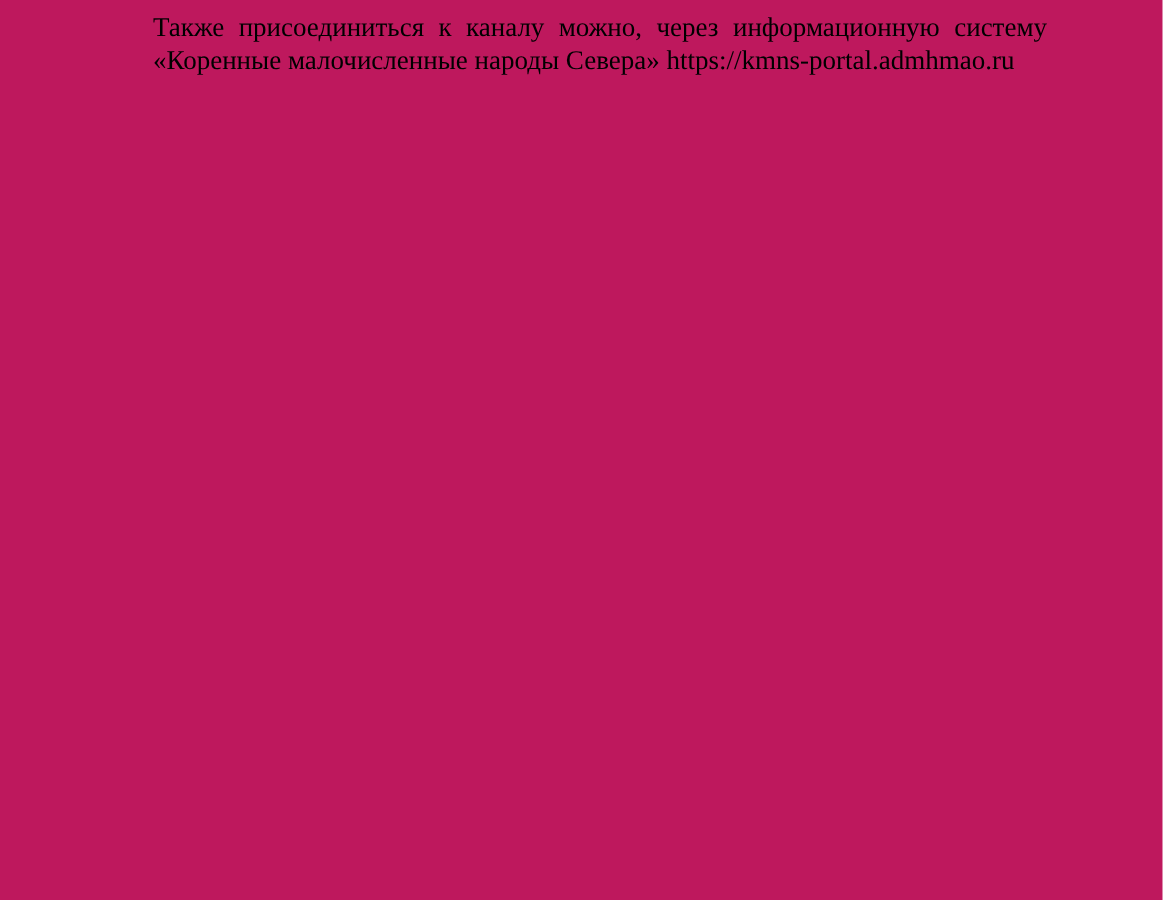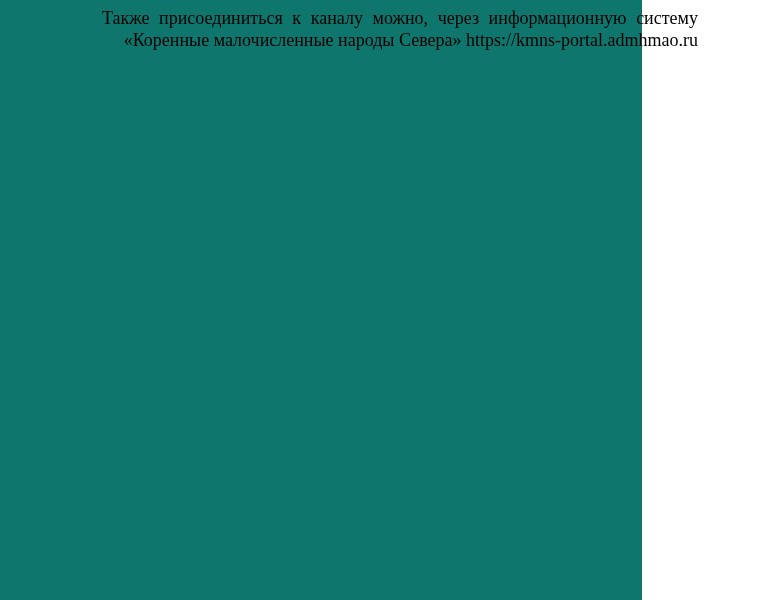--- a/index.html
+++ b/index.html
@@ -7,37 +7,37 @@
     padding: 0;
   }
   body {
     width: 780px;
     height: 600px;
     background: #ffffff;
     overflow: hidden;
   }
   .page {
     position: relative;
-    width: 642px;
+    width: 775px;
     height: 600px;
-    background: #0f766e;
+    background: #be185d;
   }
   .paragraph {
     position: absolute;
     left: 102px;
     top: 7px;
     width: 596px;
     font-family: "Liberation Serif", "DejaVu Serif", serif;
     font-size: 18px;
     line-height: 22px;
     color: #000000;
     -webkit-font-smoothing: antialiased;
   }
   .line {
-    text-align: right;
+    text-align: left;
   }
   .line-justified {
     text-align: justify;
     text-align-last: justify;
   }
 </style>
 </head>
 <body>
 
 <div class="page">

